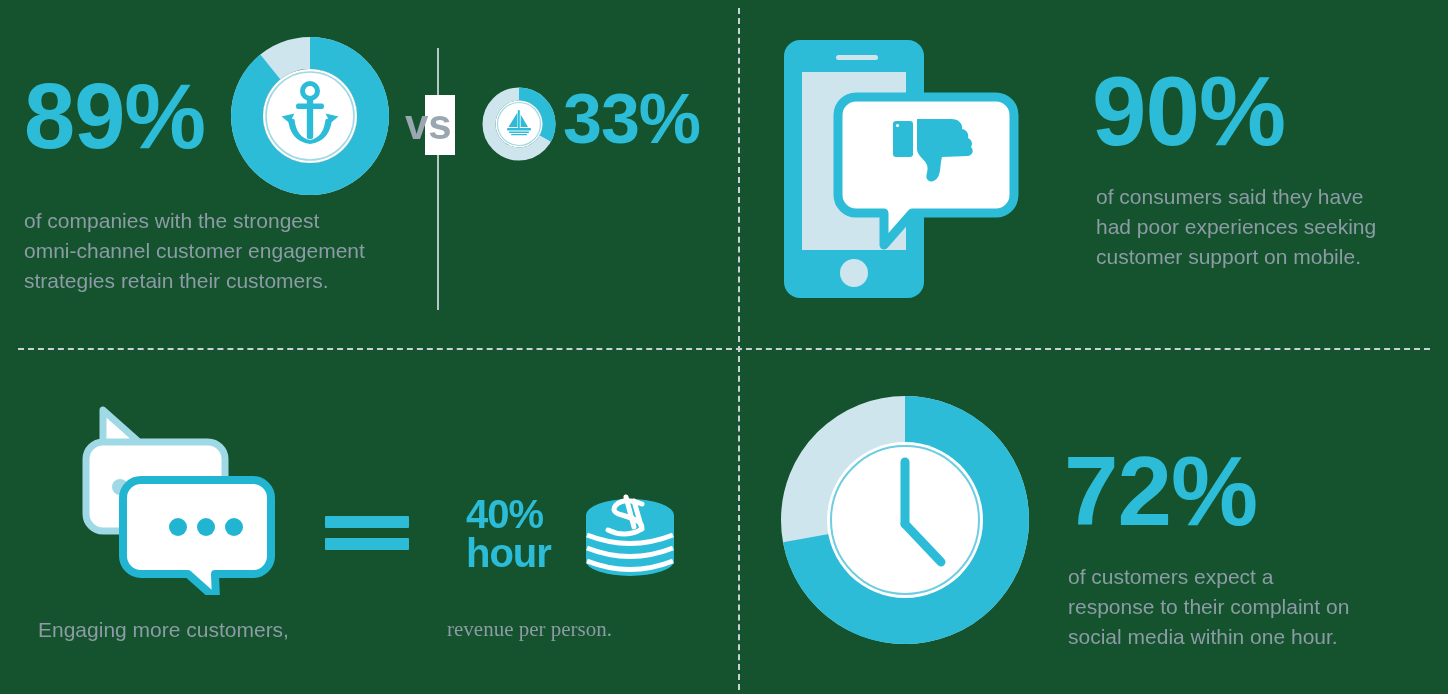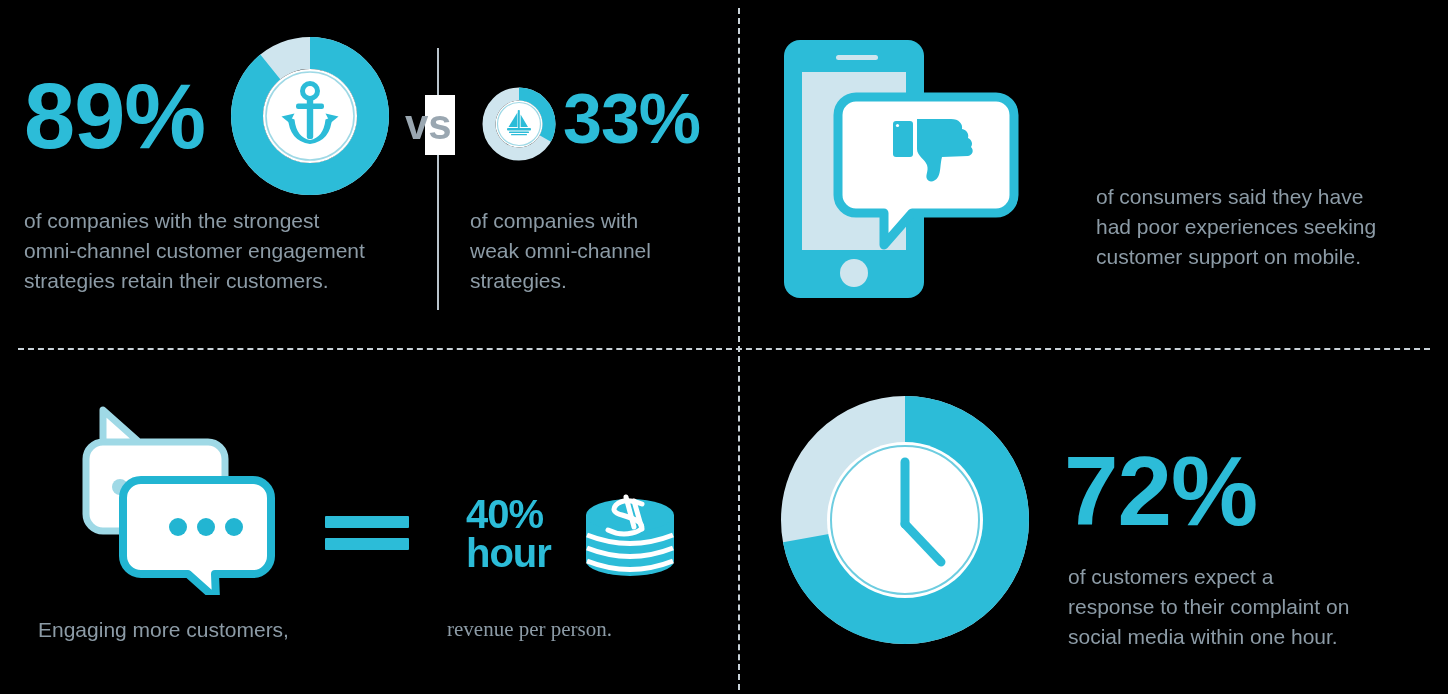--- a/index.html
+++ b/index.html
@@ -7,21 +7,21 @@
     padding: 0;
     background: #ffffff;
   }
   body {
     font-family: "Liberation Sans", sans-serif;
   }
   #canvas {
     position: relative;
     width: 1448px;
     height: 694px;
-    background: #000000;
+    background: #14532d;
     overflow: hidden;
   }
 
   
   .div-h {
     position: absolute;
     left: 18px;
     top: 348px;
     width: 1412px;
     height: 0;
@@ -157,40 +157,38 @@
       <rect x="27" y="44.6" width="20" height="1.5" rx="0.7"></rect>
       <rect x="29" y="47" width="16" height="1.3" rx="0.6"></rect>
     </g>
   </svg>
 
   <div class="bignum" id="n33">33%</div>
 
   <div class="body-text" id="txt89">of companies with the strongest
 omni-channel customer engagement
 strategies retain their customers.</div>
-  <div class="body-text" id="txt33">of companies with
-weak omni-channel
-strategies.</div>
 
   <svg id="phone-icon" viewBox="0 0 250 275">
 
     <rect x="4" y="10" width="140" height="258" rx="16" fill="#2cbcd8"></rect>
     <rect x="22" y="42" width="104" height="178" fill="#cfe5ee"></rect>
     <rect x="56" y="25" width="42" height="5" rx="2.5" fill="#cfe5ee"></rect>
     <circle cx="74" cy="243" r="14" fill="#cfe5ee"></circle>
 
     <path d="M76 67 h140 a18 18 0 0 1 18 18 v80 a18 18 0 0 1 -18 18 h-84 l-28 32 v-32 h-28 a18 18 0 0 1 -18 -18 v-80 a18 18 0 0 1 18 -18 z" fill="#ffffff" stroke="#2cbcd8" stroke-width="9" stroke-linejoin="round"></path>
 
     <g fill="#2cbcd8">
       <rect x="113" y="91" width="20" height="36" rx="3"></rect>
       <circle cx="117.5" cy="95.5" r="1.6" fill="#ffffff"></circle>
       <path d="M137 89 h34 c8 0 12 5 11 10 c5 1 7 5 6 9 c4 2 5 6 3 9 c3 3 2 8 -3 9 l-26 1 c-2 7 -1 15 -4 20 c-3 5 -9 6 -11 2 c-2 -4 2 -8 0 -14 c-2 -6 -10 -9 -10 -16 z"></path>
     </g>
   </svg>
 
+  <div class="bignum" id="n90">90%</div>
   <div class="body-text" id="txt90">of consumers said they have
 had poor experiences seeking
 customer support on mobile.</div>
 
   <svg id="bubbles-icon" viewBox="0 0 205 190">
 
     <path d="M25 37 h105 a17 17 0 0 1 17 17 v55 a17 17 0 0 1 -17 17 h-105 a17 17 0 0 1 -17 -17 v-55 a17 17 0 0 1 17 -17 z
              M25 37 l0 -32 l36 32 z" fill="#ffffff" stroke="#9fd9e6" stroke-width="7" stroke-linejoin="round"></path>
     <circle cx="42" cy="82" r="8" fill="#9fd9e6"></circle>
 

